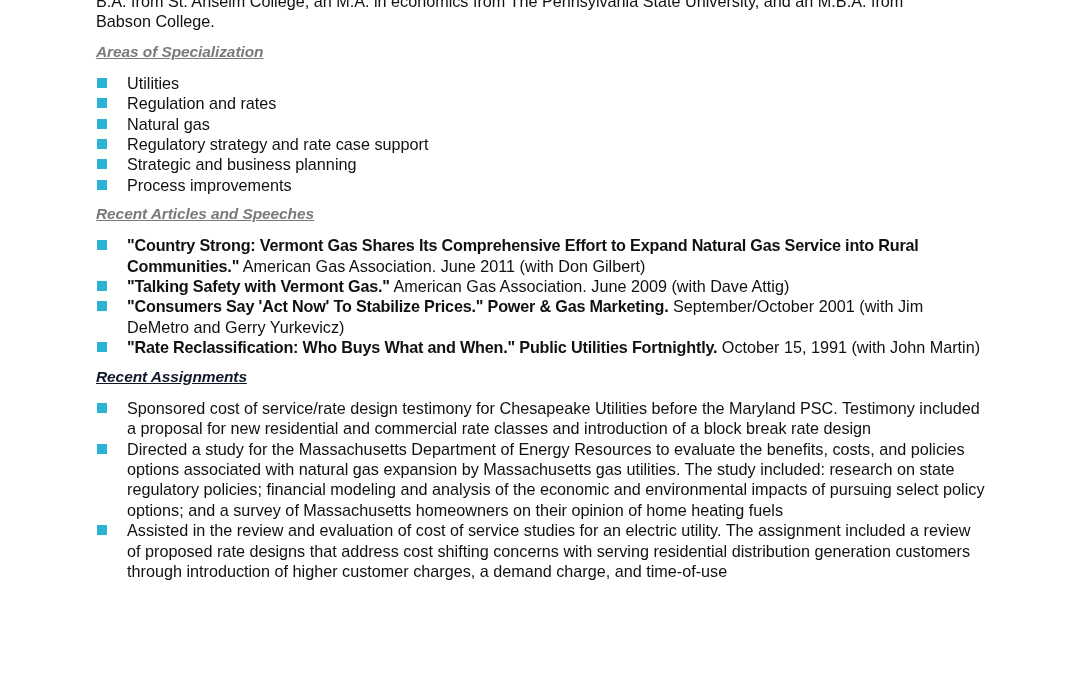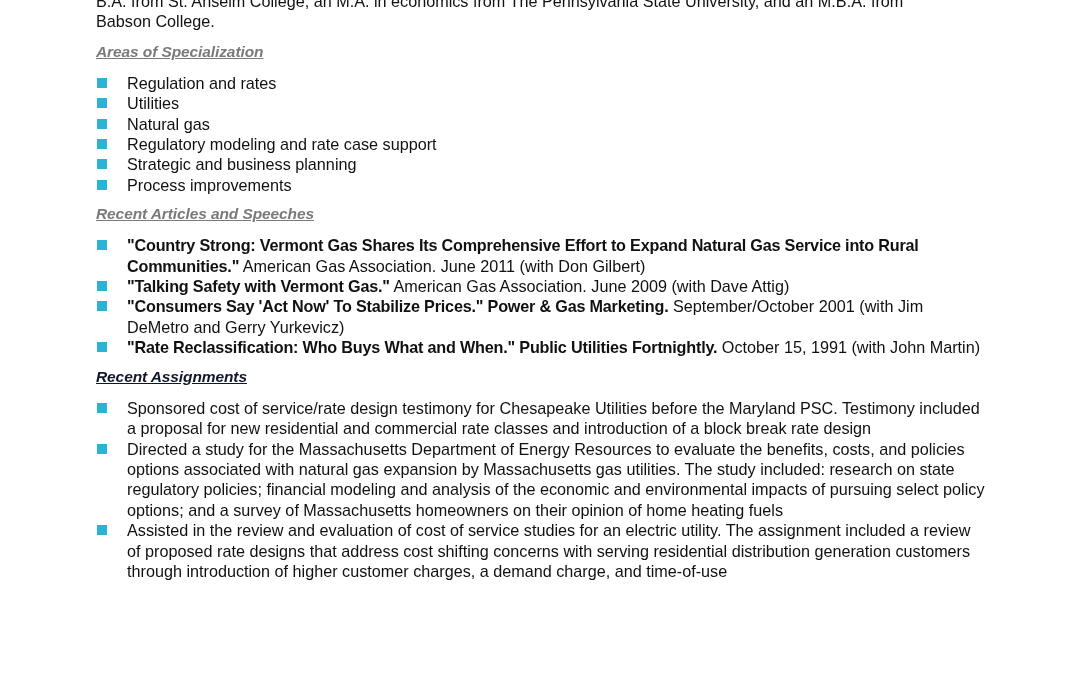--- a/index.html
+++ b/index.html
@@ -29,24 +29,24 @@
 
   <p class="para">
     <span>B.A. from St. Anselm College, an M.A. in economics from The Pennsylvania State University, and an M.B.A. from</span><br>
     <span>Babson College.</span>
   </p>
 
   <div style="height:10px"></div>
   <h3 class="heading" style="color: rgb(122, 122, 122);">Areas of Specialization</h3>
   <div style="height:11px"></div>
   <ul class="blist">
+    <li><span class="bullet" style="background: rgb(43, 179, 214);"></span><span>Utilities</span></li>
     <li><span class="bullet" style="background: rgb(43, 179, 214);"></span><span>Regulation and rates</span></li>
-    <li><span class="bullet" style="background: rgb(43, 179, 214);"></span><span>Utilities</span></li>
     <li><span class="bullet" style="background: rgb(43, 179, 214);"></span><span>Natural gas</span></li>
-    <li><span class="bullet" style="background: rgb(43, 179, 214);"></span><span>Regulatory modeling and rate case support</span></li>
+    <li><span class="bullet" style="background: rgb(43, 179, 214);"></span><span>Regulatory strategy and rate case support</span></li>
     <li><span class="bullet" style="background: rgb(43, 179, 214);"></span><span>Strategic and business planning</span></li>
     <li><span class="bullet" style="background: rgb(43, 179, 214);"></span><span>Process improvements</span></li>
   </ul>
 
   <div style="height:9px"></div>
   <h3 class="heading" style="color: rgb(122, 122, 122);">Recent Articles and Speeches</h3>
   <div style="height:11px"></div>
   <ul class="blist">
     <li><span class="bullet" style="background: rgb(43, 179, 214);"></span><span class="title-bold">"Country Strong: Vermont Gas Shares Its Comprehensive Effort to Expand Natural Gas Service into Rural Communities."</span><span> American Gas Association. June 2011 (with Don Gilbert)</span></li>
     <li><span class="bullet" style="background: rgb(43, 179, 214);"></span><span class="title-bold">"Talking Safety with Vermont Gas."</span><span> American Gas Association. June 2009 (with Dave Attig)</span></li>

